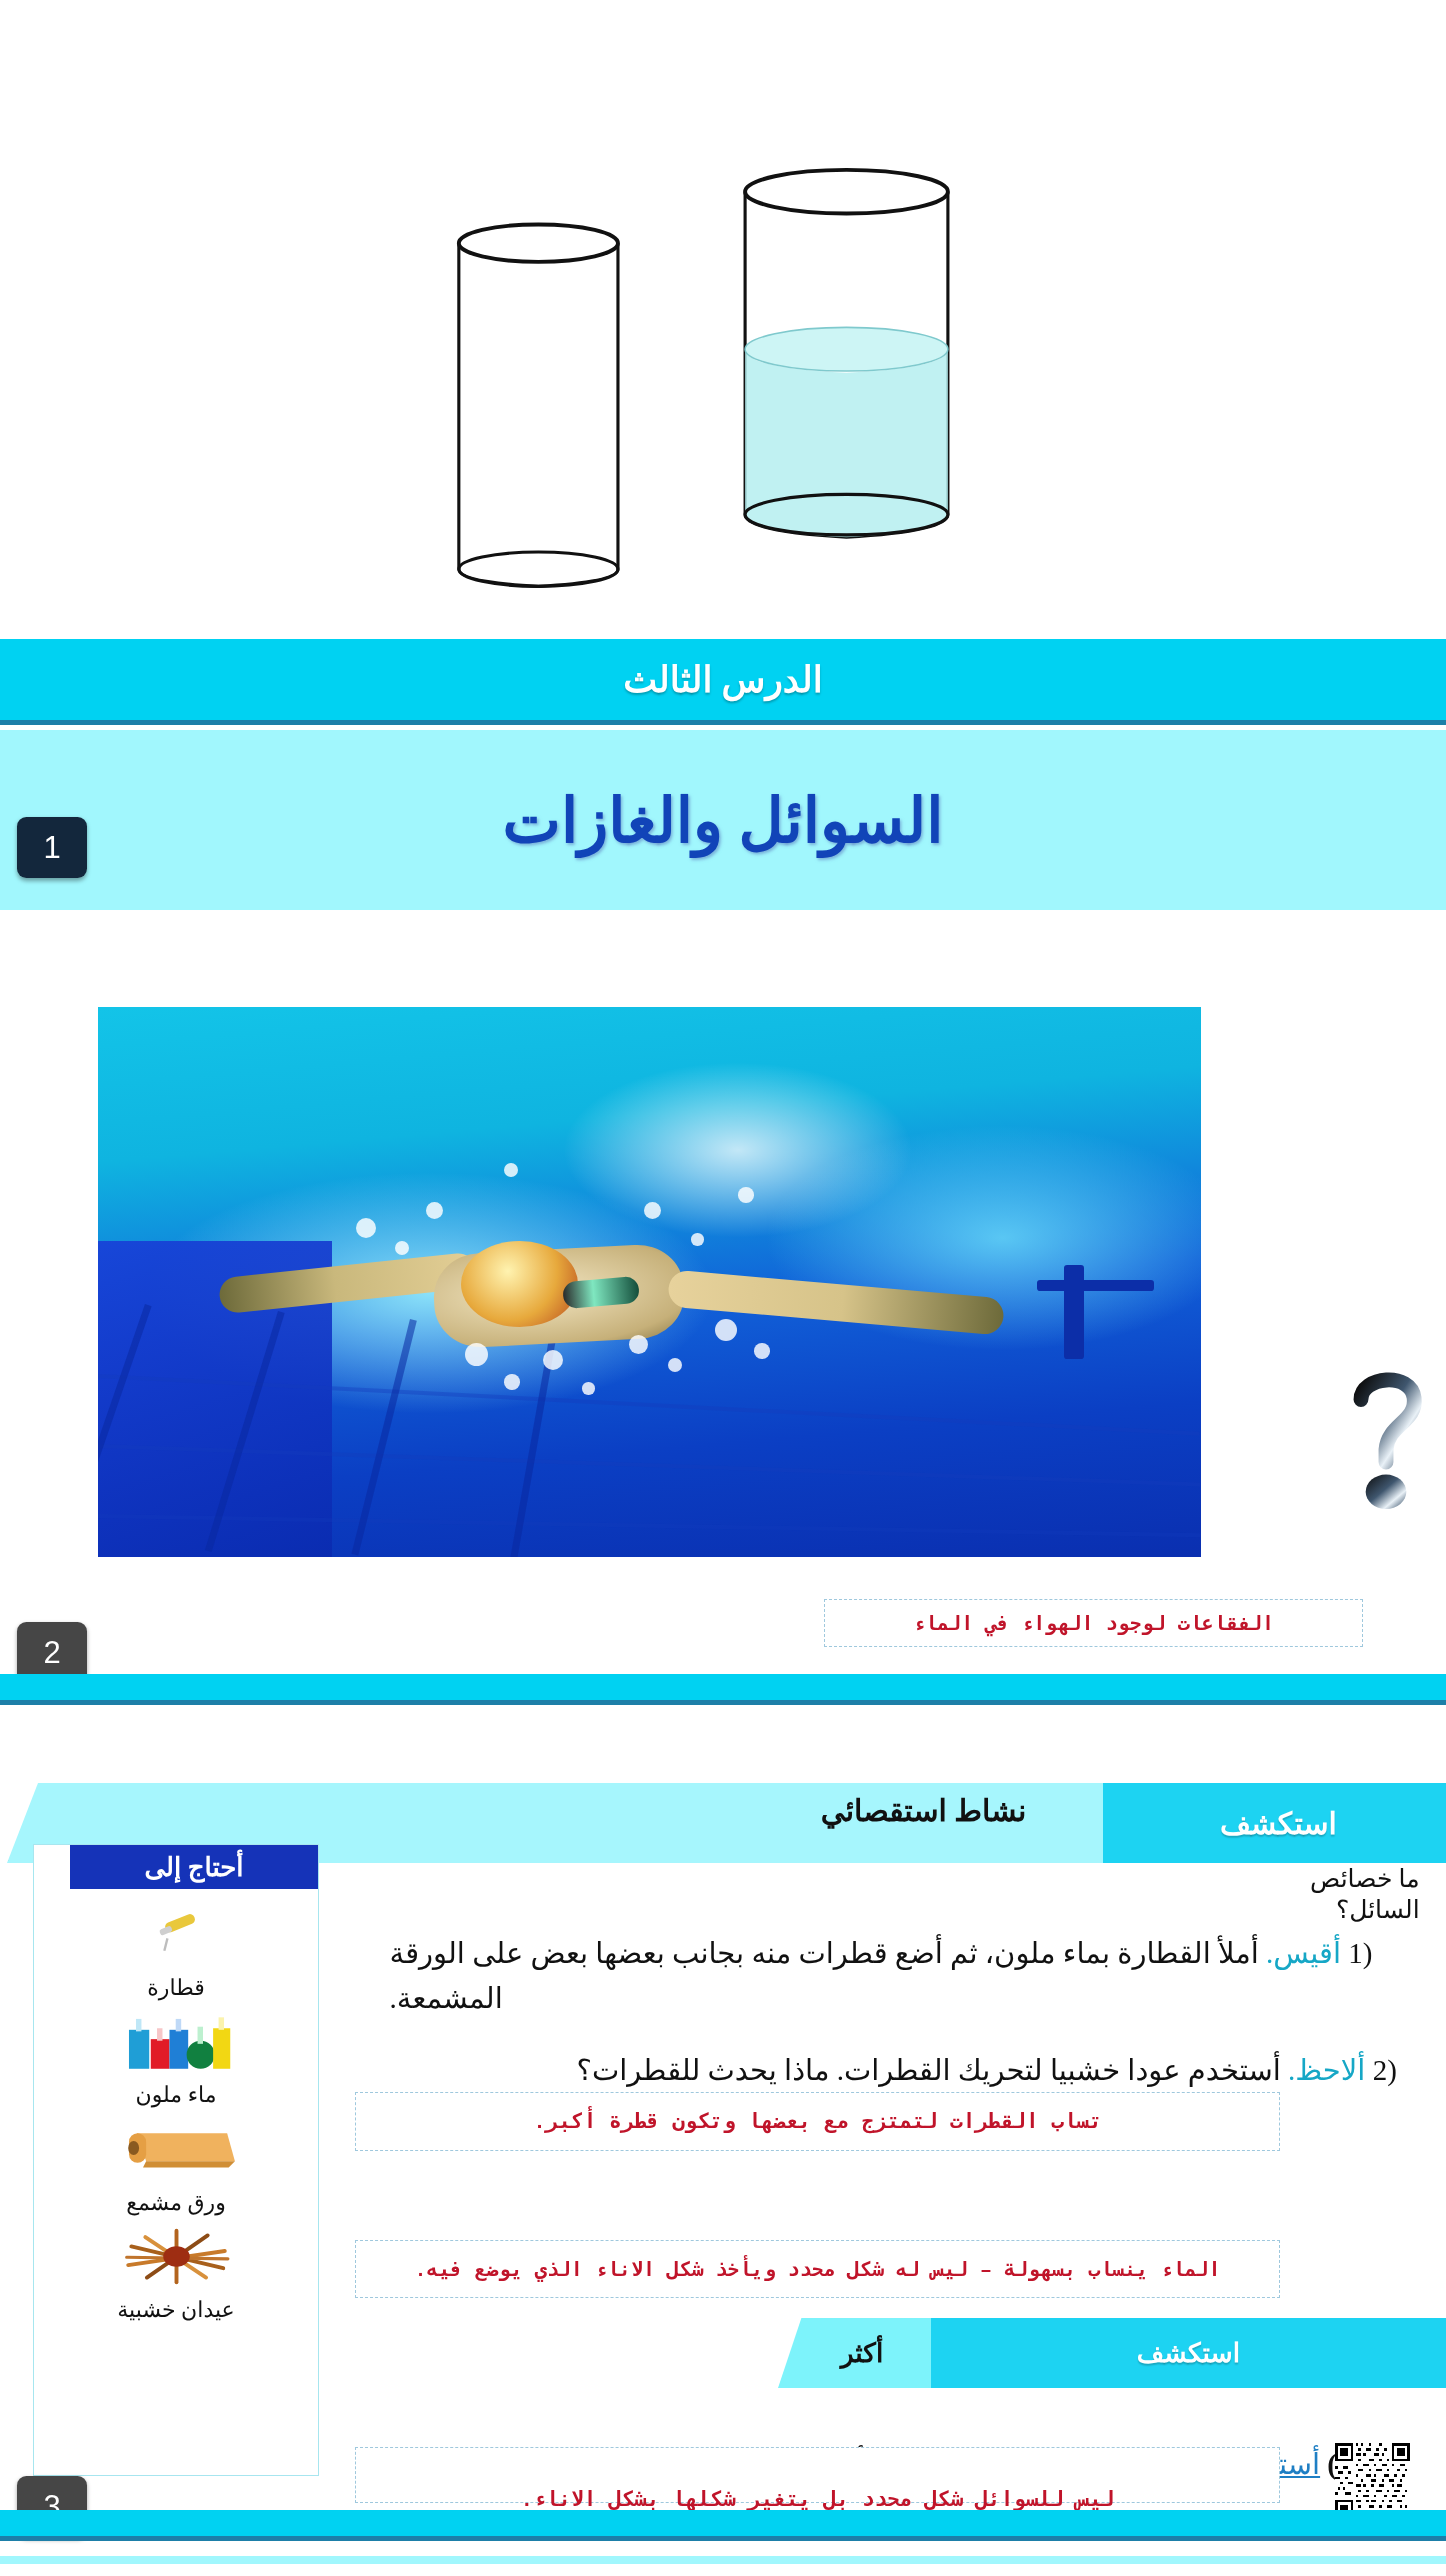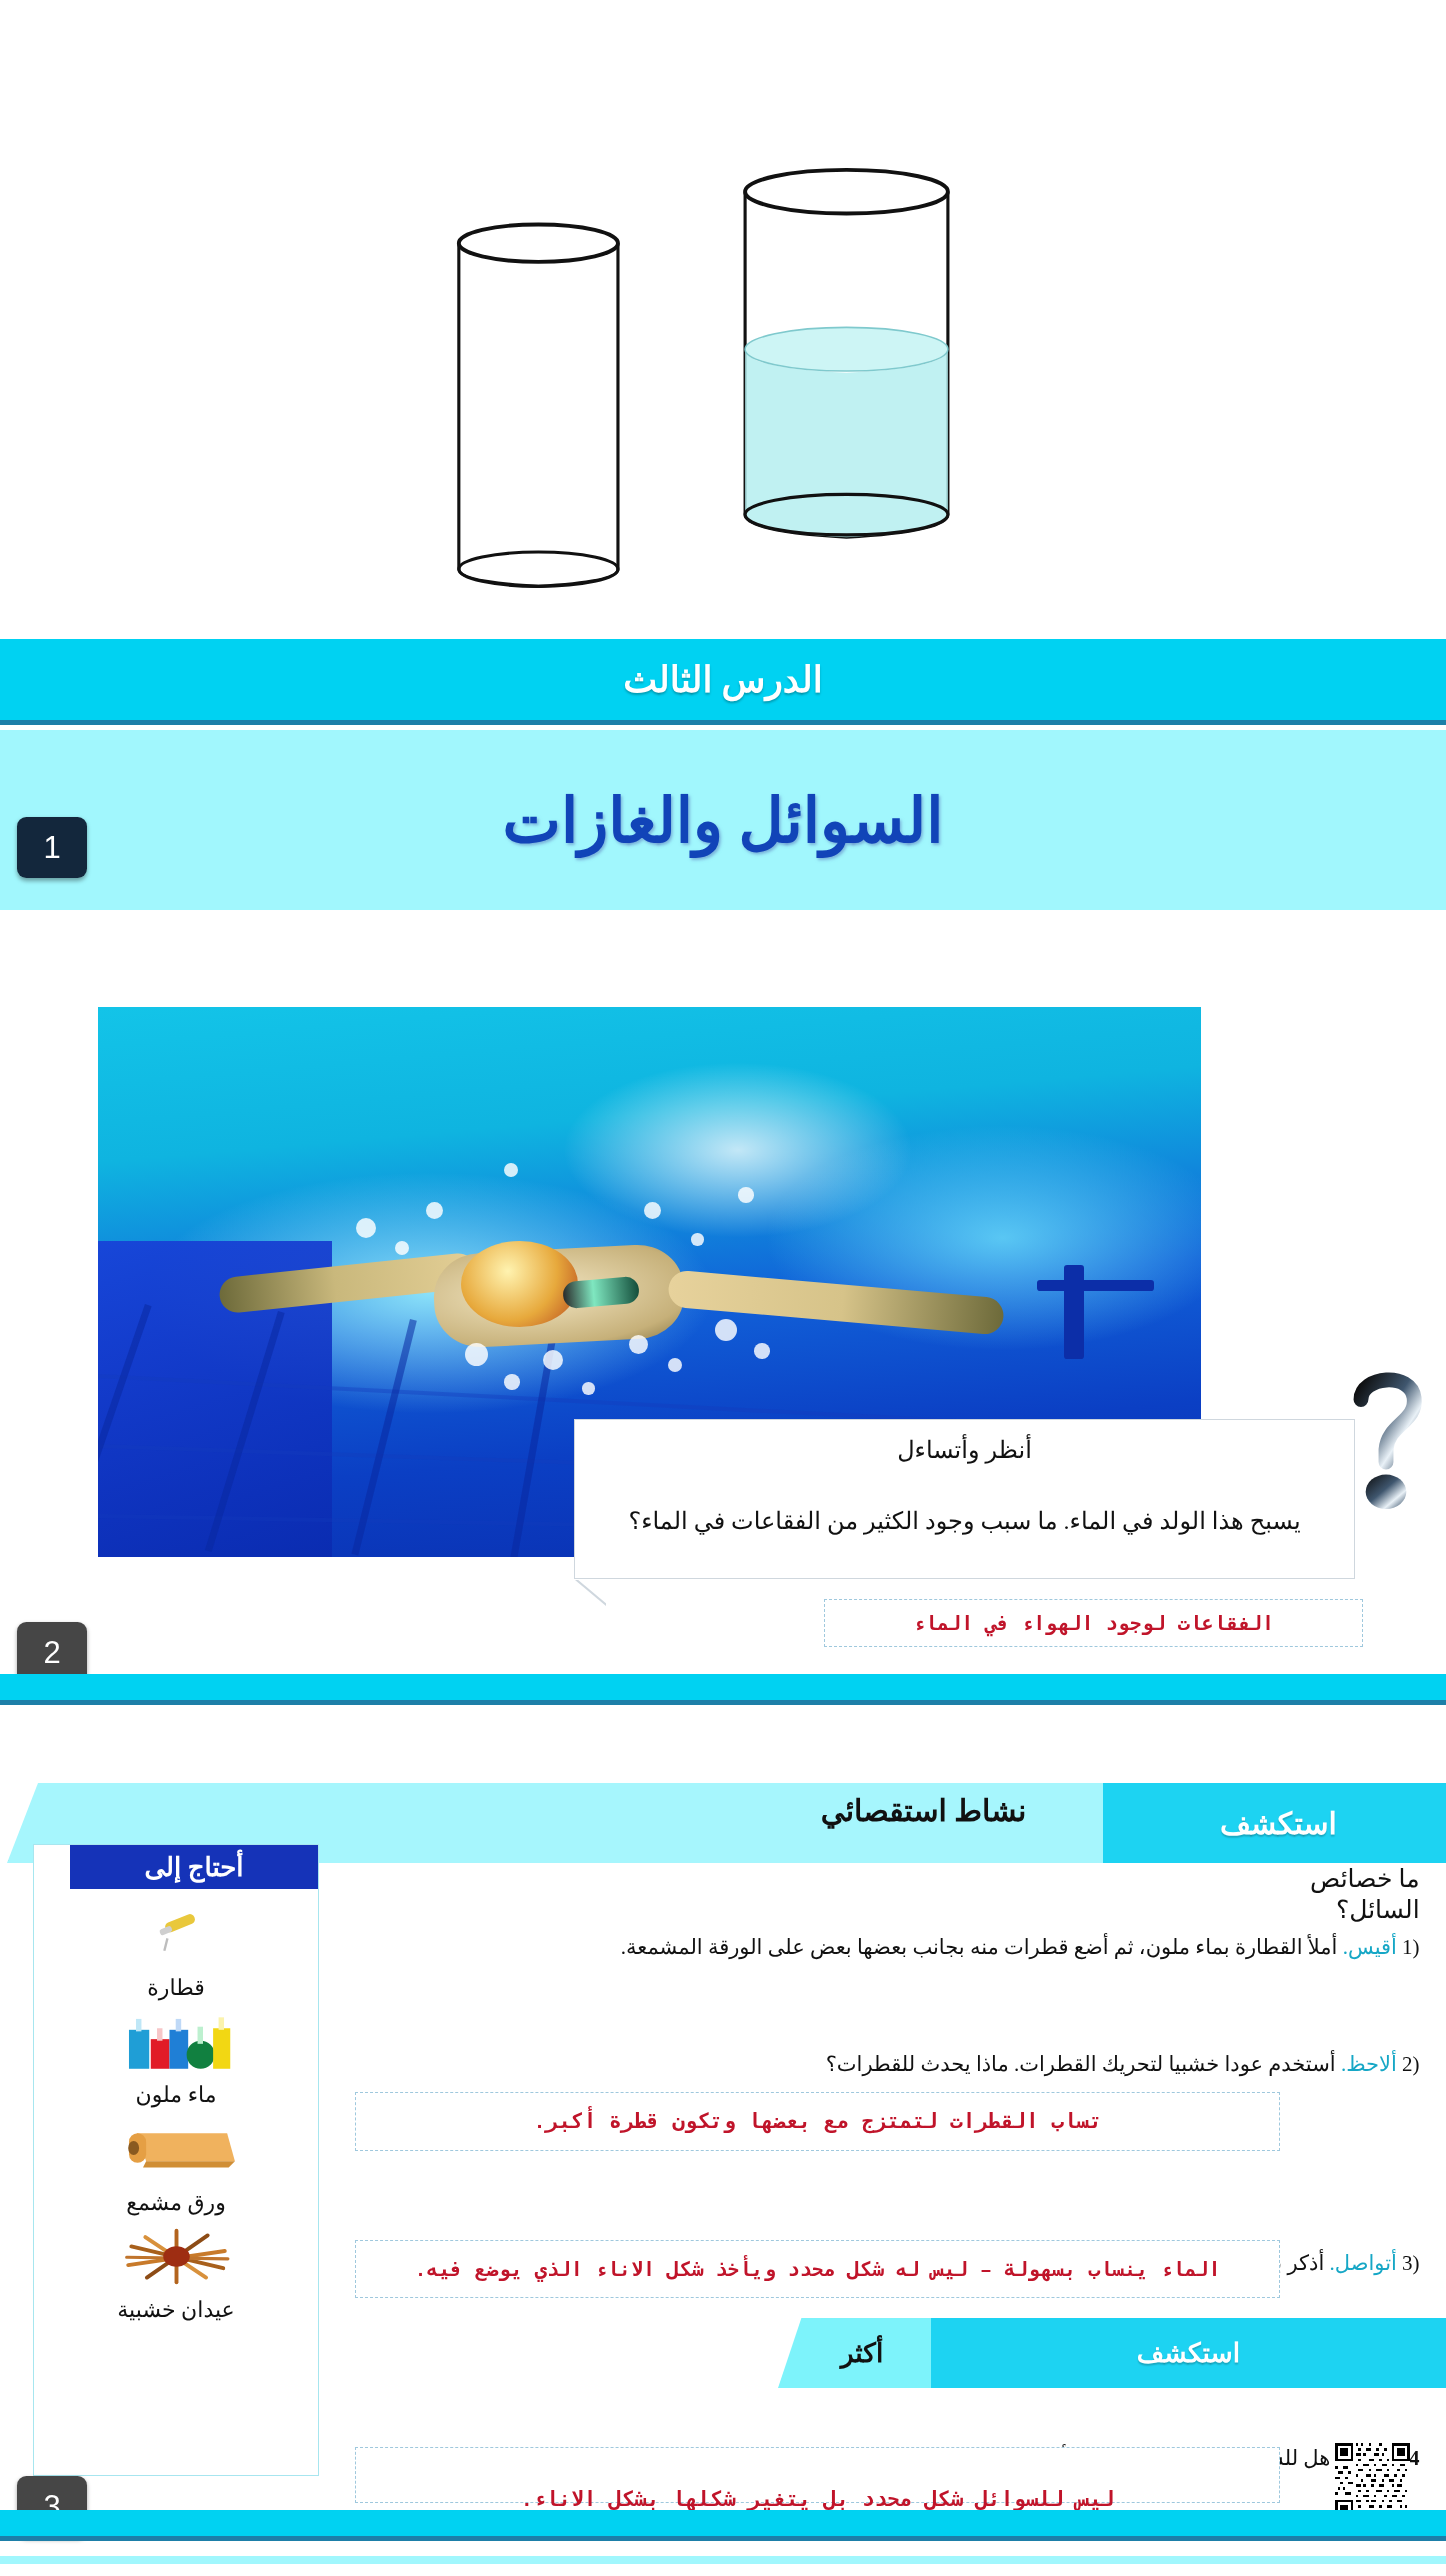--- a/index.html
+++ b/index.html
@@ -321,25 +321,25 @@
     position: absolute;
     right: 9.4px; top: 16px;
     width: 187px;
     text-align: right;
     font-size: 25px;
     color: #111111;
     line-height: 1.25;
   }
   .step {
     position: absolute;
-    font-size: 21px;
+    font-size: 29px;
     color: #111111;
     line-height: 1.55;
     direction: rtl;
-    text-align: right;
+    text-align: left;
   }
   .step .num { font-family: "Liberation Serif", serif; }
   .verb { color: #16a7c6; }
   .verb-u { color: #1f7fc4; text-decoration: underline; }
 
   .step-1 { right: 9.4px; top: 84px; width: 1030px; }
   .step-2 { right: 9.4px; top: 201px; width: 843px; }
   .step-3 { right: 9.4px; top: 400px; width: 679px; }
   .step-4 { right: 9.4px; top: 595px; width: 687px; }
 
@@ -464,24 +464,20 @@
           <stop offset="45%" stop-color="#3f566e"></stop>
           <stop offset="72%" stop-color="#e9f1f7"></stop>
           <stop offset="100%" stop-color="#1b3550"></stop>
         </linearGradient>
       </defs>
       <path d="M28 48 C28 18, 92 12, 96 46 C100 76, 62 80, 60 112 L60 128" fill="none" stroke="url(#qg)" stroke-width="19" stroke-linecap="round"></path>
       <ellipse cx="60" cy="166" rx="26" ry="22" fill="url(#qg)"></ellipse>
     </svg>
   </div>
 
-  <div class="q-box">
-    <div class="q-title">أنظر وأتساءل</div>
-    <div class="q-text">يسبح هذا الولد في الماء. ما سبب وجود الكثير من الفقاعات في الماء؟</div>
-  </div>
 
   <div class="ans-box ans-1">
     <span class="ans-text">الفقاعات لوجود الهواء في الماء</span>
   </div>
 
   <div class="badge badge-2">2</div>
 
   <div class="divider-bar divider-1"></div>
 
   <div class="tabrow">

